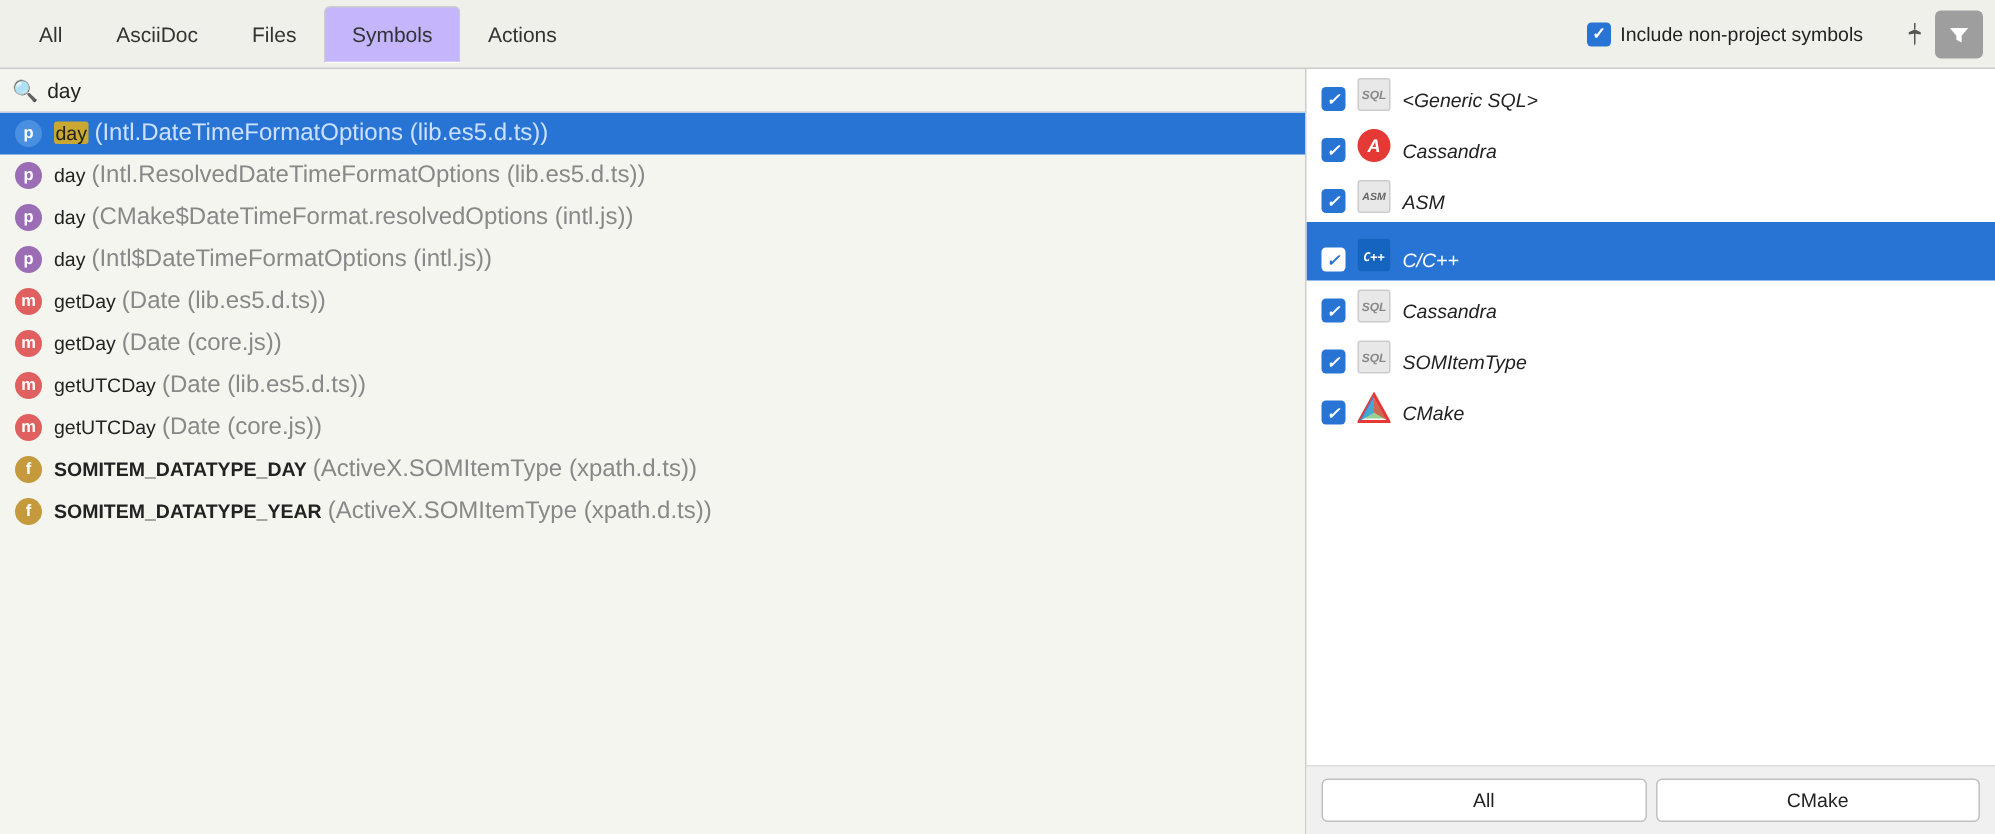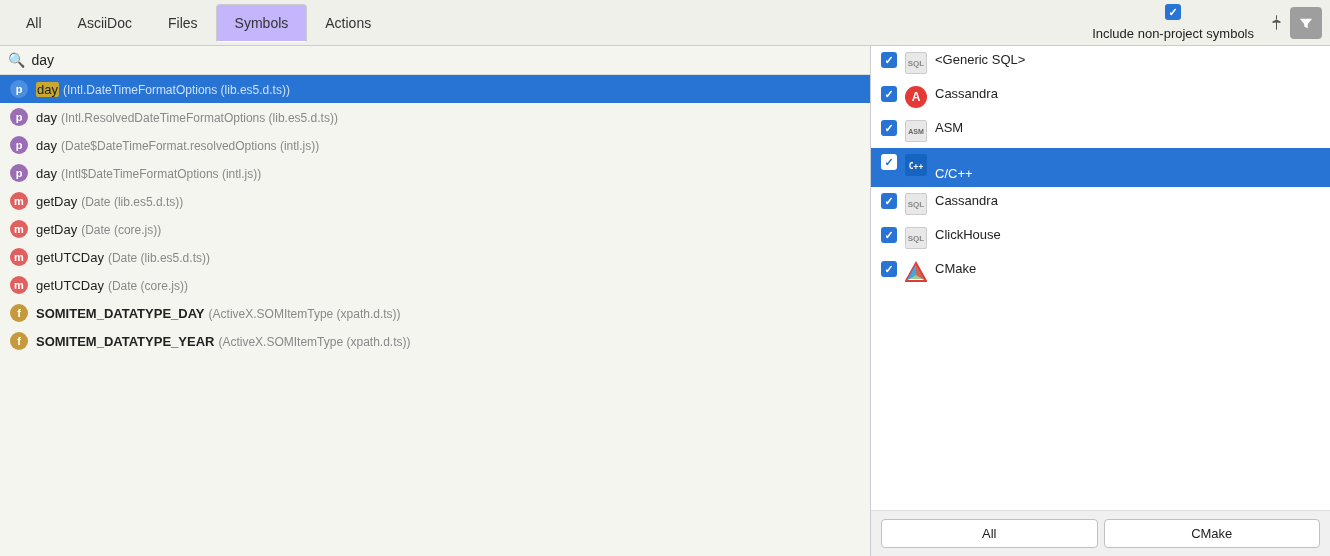--- a/index.html
+++ b/index.html
@@ -48,22 +48,21 @@
       margin-bottom: -1px;
       z-index: 1;
     }
     .tab-spacer { flex: 1; }
 
     
     .non-project-area {
       display: flex;
       align-items: center;
       gap: 6px;
-      margin-right: 8px;
-      flex-direction: column;
+      margin-right: 20px;
     }
     .checkbox-blue {
       width: 16px;
       height: 16px;
       background: #2874d5;
       border-radius: 3px;
       display: flex;
       align-items: center;
       justify-content: center;
       flex-shrink: 0;
@@ -196,21 +195,21 @@
       background: #c8a830;
       color: #222;
       border-radius: 2px;
       padding: 0 1px;
     }
     .result-item.selected .symbol-name .highlight {
       background: #c8a830;
       color: #222;
     }
     .symbol-context {
-      font-size: 12px;
+      font-size: 16px;
       color: #888;
     }
 
     
     .right-panel {
       width: 460px;
       background: #ffffff;
       border-left: 1px solid #ccc;
       display: flex;
       flex-direction: column;
@@ -218,24 +217,25 @@
     }
 
     
     .languages-list {
       flex: 1;
       overflow-y: auto;
     }
 
     .lang-item {
       display: flex;
-      align-items: flex-start;
+      align-items: flex-end;
       padding: 6px 10px;
       cursor: pointer;
       gap: 8px;
+      font-style: italic;
     }
     .lang-item.selected { background: #2874d5; }
     .lang-item.selected .lang-name { color: #fff; margin-top: 12px; }
 
     .lang-checkbox {
       width: 16px;
       height: 16px;
       background: #2874d5;
       border-radius: 3px;
       display: flex;
@@ -426,21 +426,21 @@
           <div class="symbol-text">
             <span class="symbol-name">day</span>
             <span class="symbol-context">(Intl.ResolvedDateTimeFormatOptions (lib.es5.d.ts))</span>
           </div>
         </div>
 
         <div class="result-item">
           <div class="symbol-badge badge-p">p</div>
           <div class="symbol-text">
             <span class="symbol-name">day</span>
-            <span class="symbol-context">(Date$DateTimeFormat.resolvedOptions (intl.js))</span>
+            <span class="symbol-context">(CMake$DateTimeFormat.resolvedOptions (intl.js))</span>
           </div>
         </div>
 
         <div class="result-item">
           <div class="symbol-badge badge-p">p</div>
           <div class="symbol-text">
             <span class="symbol-name">day</span>
             <span class="symbol-context">(Intl$DateTimeFormatOptions (intl.js))</span>
           </div>
         </div>
@@ -530,21 +530,21 @@
 
         <div class="lang-item">
           <div class="lang-checkbox"></div>
           <div class="icon-cassandra lang-icon">SQL</div>
           <span class="lang-name">Cassandra</span>
         </div>
 
         <div class="lang-item">
           <div class="lang-checkbox"></div>
           <div class="icon-clickhouse lang-icon">SQL</div>
-          <span class="lang-name">ClickHouse</span>
+          <span class="lang-name">SOMItemType</span>
         </div>
 
         <div class="lang-item">
           <div class="lang-checkbox"></div>
           <div class="icon-cmake lang-icon">
             <svg width="22" height="22" viewBox="0 0 22 22">
               <polygon points="11,2 21,20 1,20" fill="none" stroke="#e53935" stroke-width="2"></polygon>
               <polygon points="11,5 19,18 3,18" fill="#4caf50" opacity="0.6"></polygon>
               <polygon points="11,2 21,20 11,14" fill="#e53935" opacity="0.7"></polygon>
               <polygon points="11,2 1,20 11,14" fill="#2196f3" opacity="0.7"></polygon>

